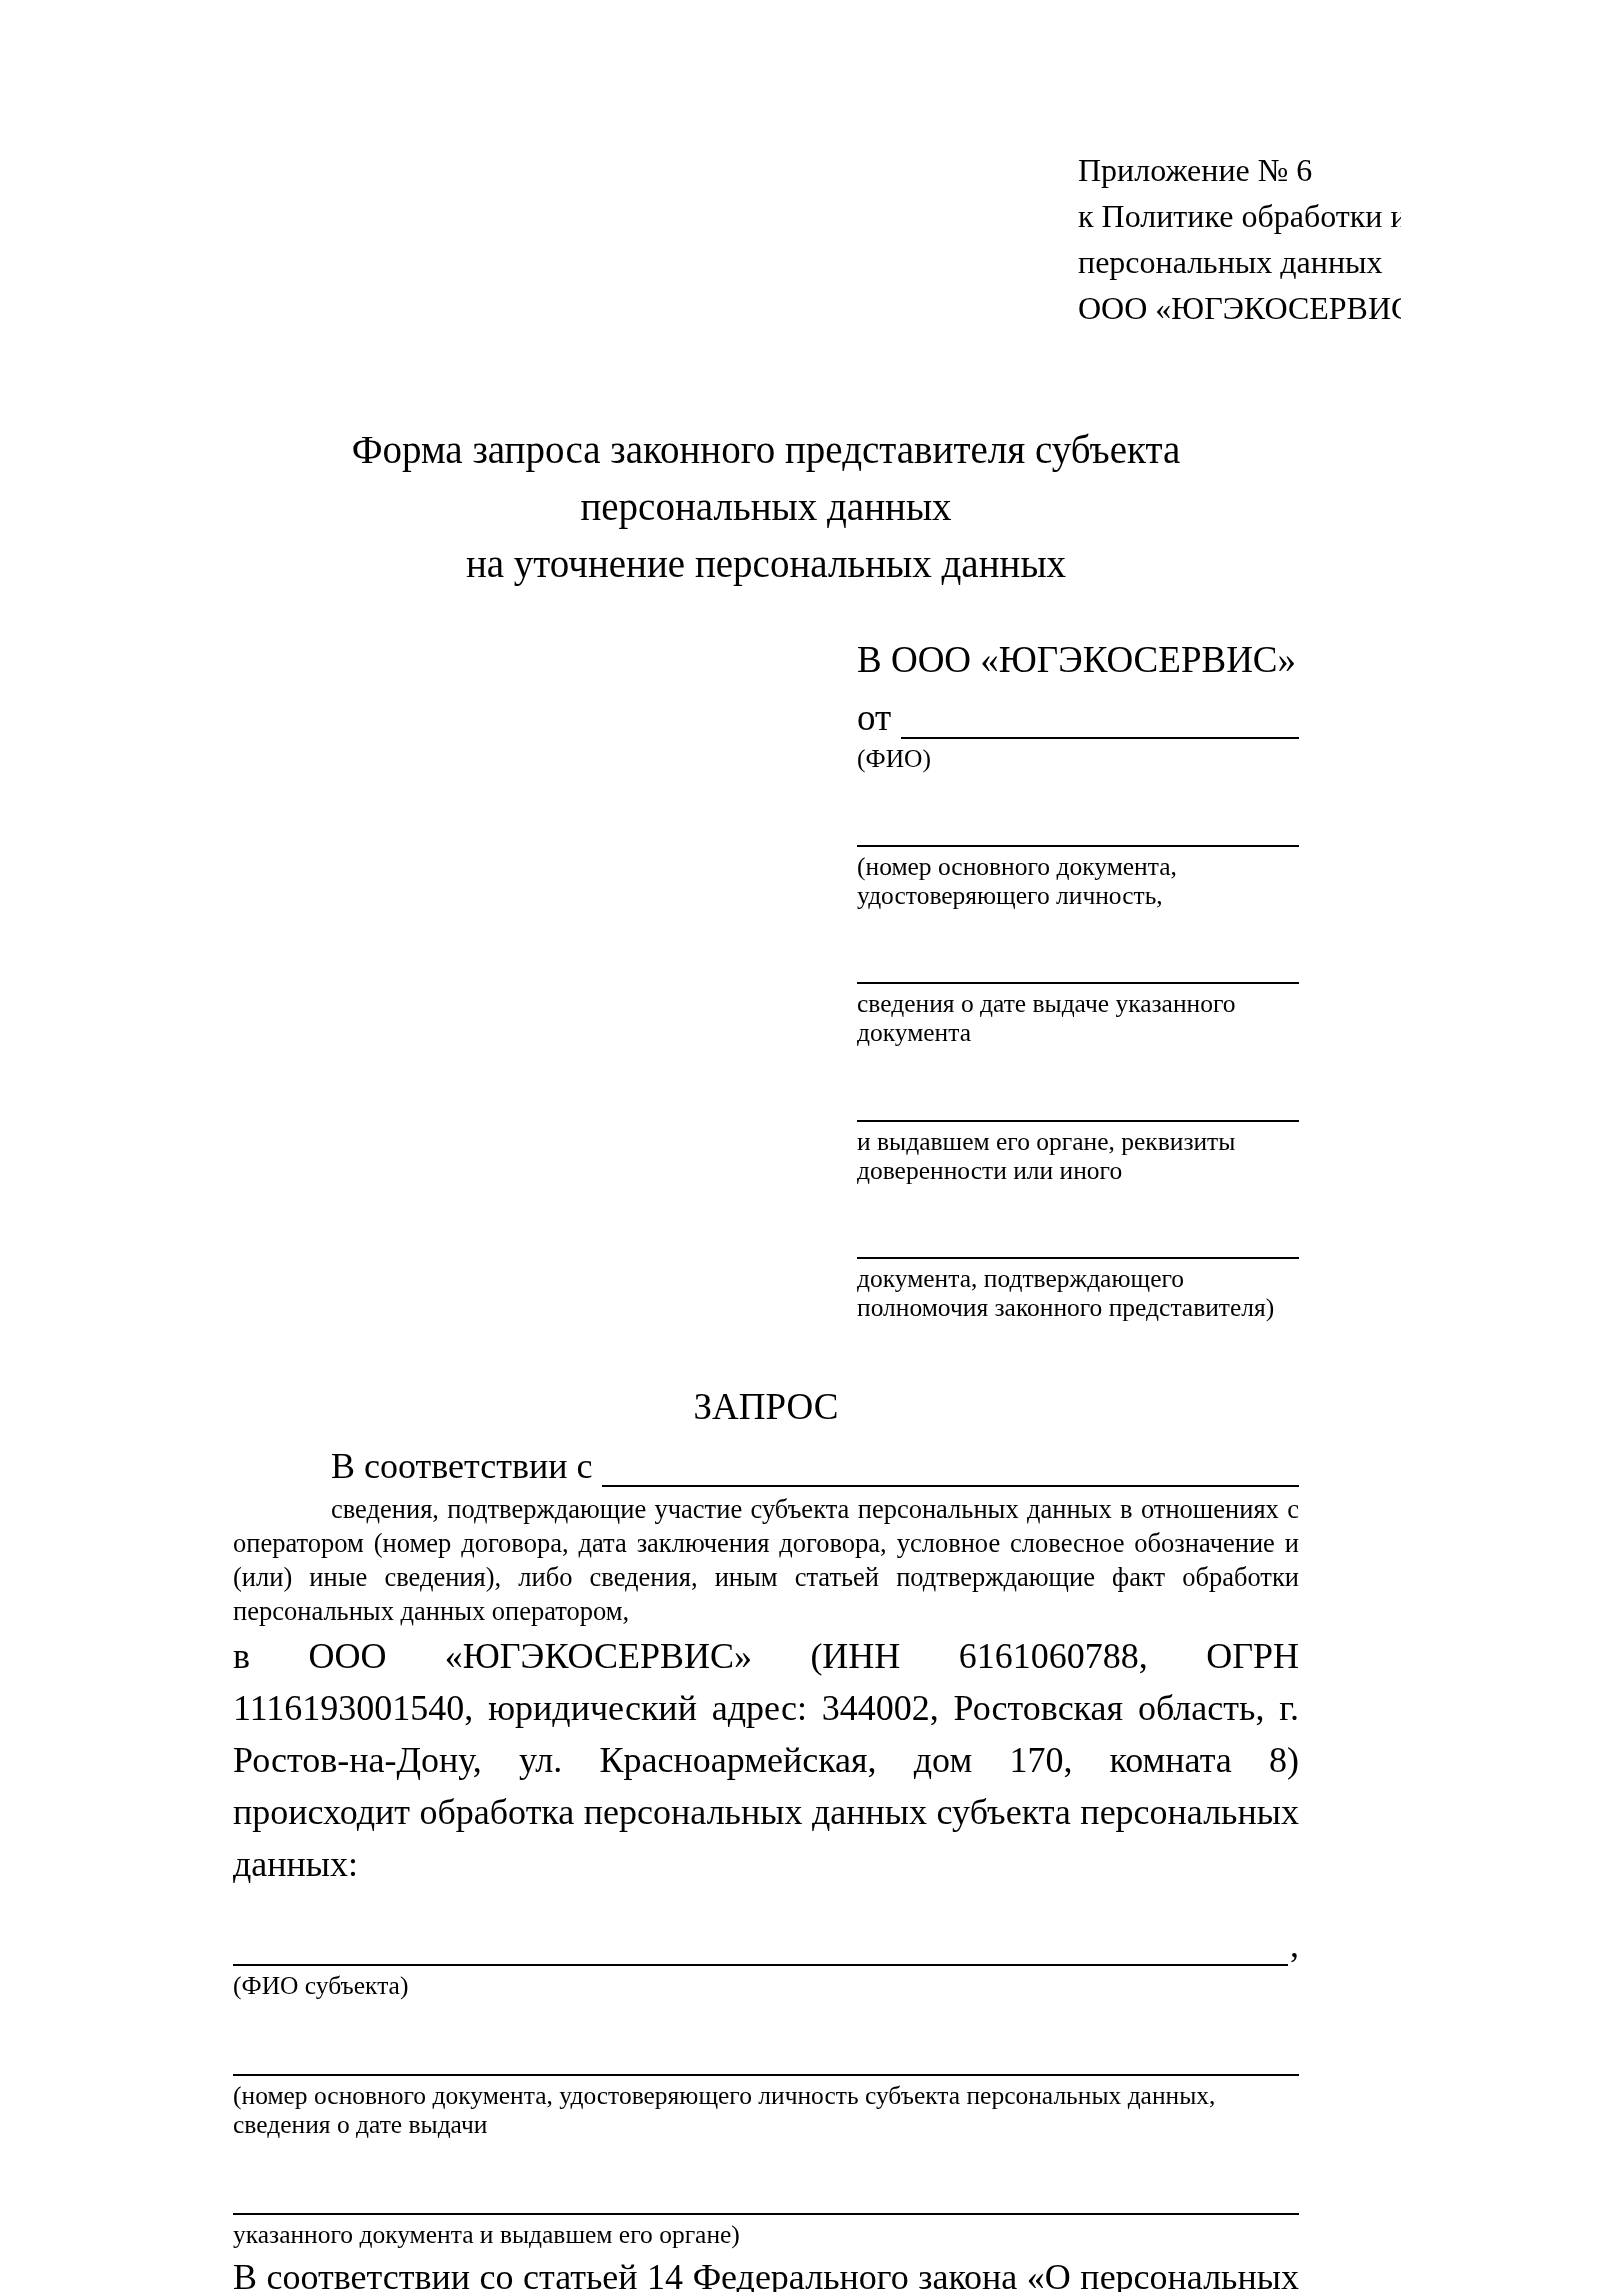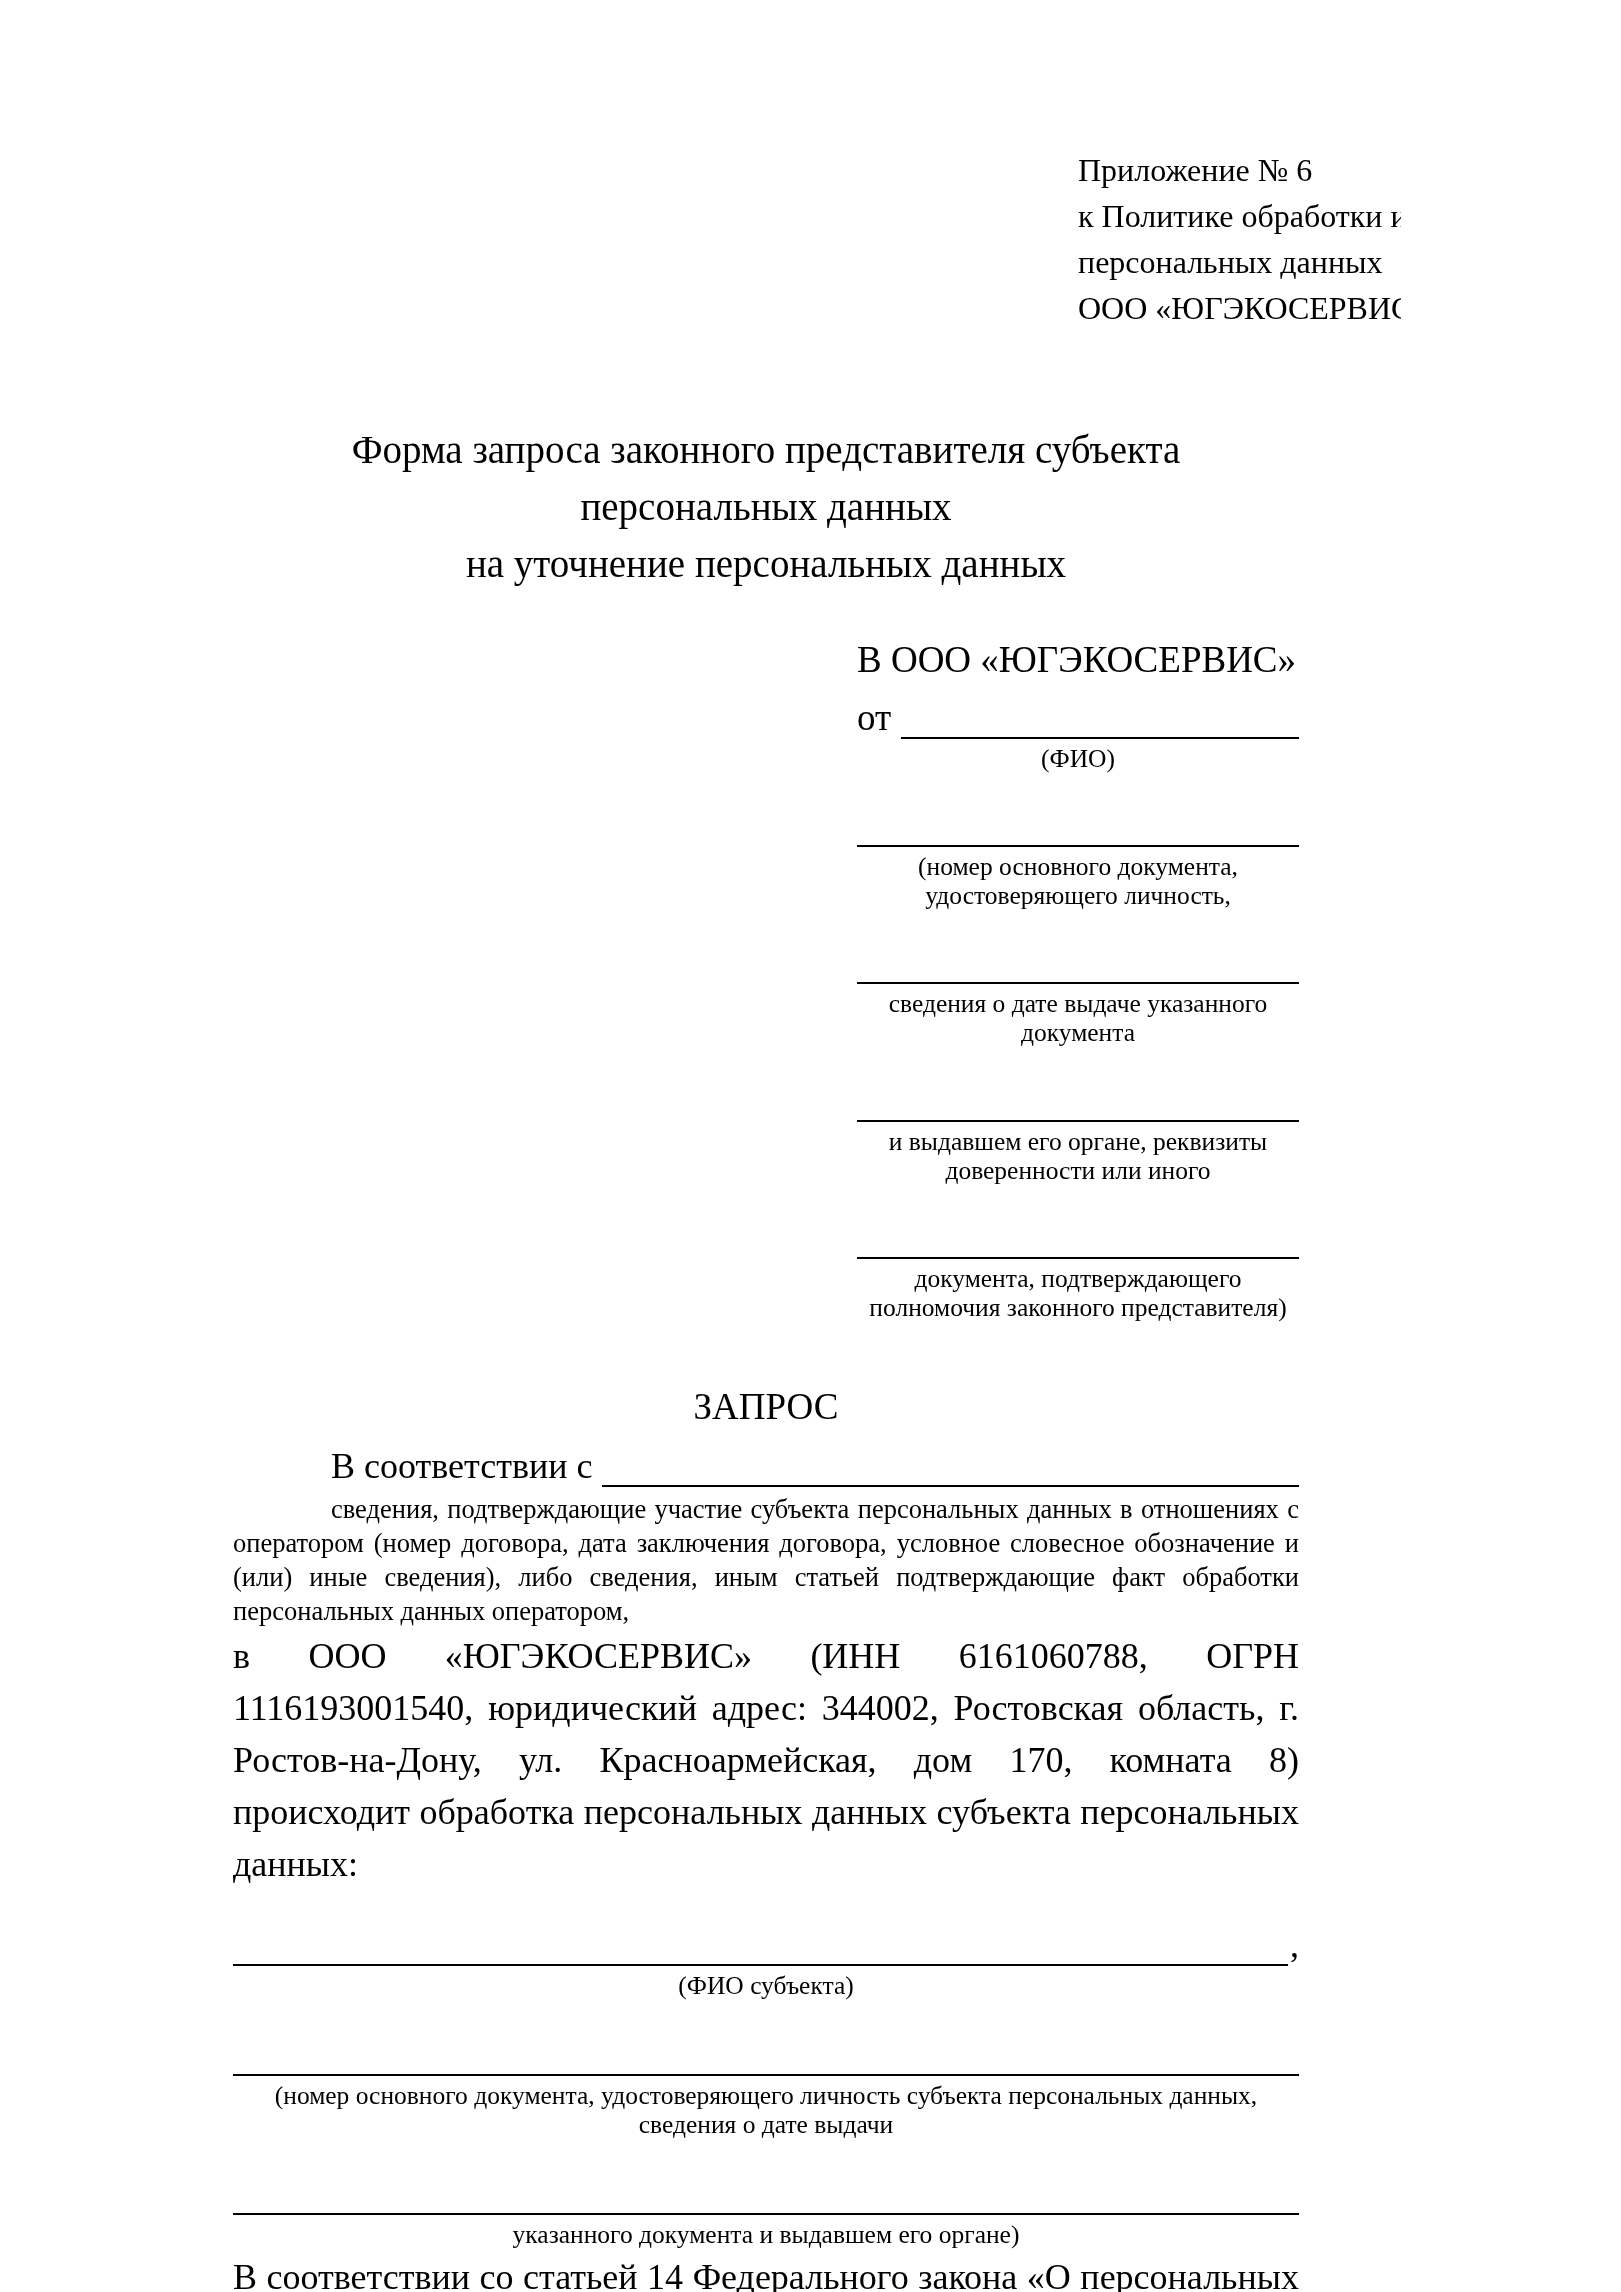--- a/index.html
+++ b/index.html
@@ -19,21 +19,21 @@
   
   .title { margin-top:90px; text-align:center; font-weight:normal; font-size:39px; line-height:57px; }
 
   
   .addr { margin-left:624px; margin-top:43px; }
   .addr-to { font-size:37px; line-height:49px; }
   .from-row { display:flex; align-items:flex-end; font-size:37px; margin-top:9.8px; }
   .from-row .lbl { white-space:nowrap; }
   .fill { flex:1; border-bottom:2.9px solid #000; margin-left:9.8px; }
   .from-row .fill { height:43px; }
-  .cap { font-size:25.5px; line-height:29px; text-align:center; margin-top:4.9px; }
+  .cap { font-size:25.5px; line-height:29px; margin-top:4.9px; }
   .blank-line { height:45px; border-bottom:2.9px solid #000; }
   .bl-gap { margin-top:27.4px; }
 
   
   .zapros { text-align:center; font-size:37px; margin-top:61px; line-height:47px; }
   .intro-row { display:flex; align-items:flex-end; font-size:36px; margin-top:13.7px; padding-left:98px; }
   .intro-row .lbl { white-space:nowrap; }
   .intro-row .fill { height:41px; }
   .note { font-size:26.5px; line-height:34px; text-align:justify; text-indent:98px; margin-top:5.9px; }
   .body-par { font-size:36px; line-height:52px; text-align:justify; margin-top:2px; }

